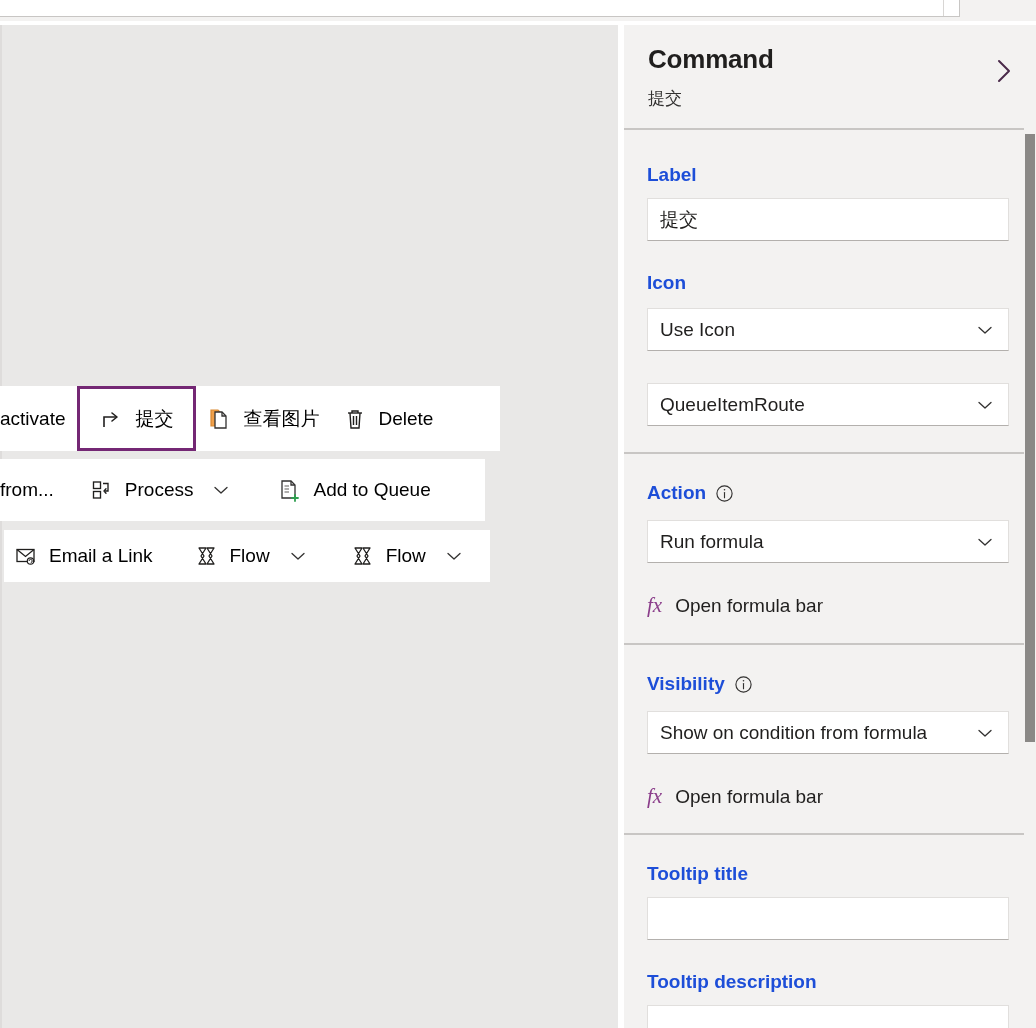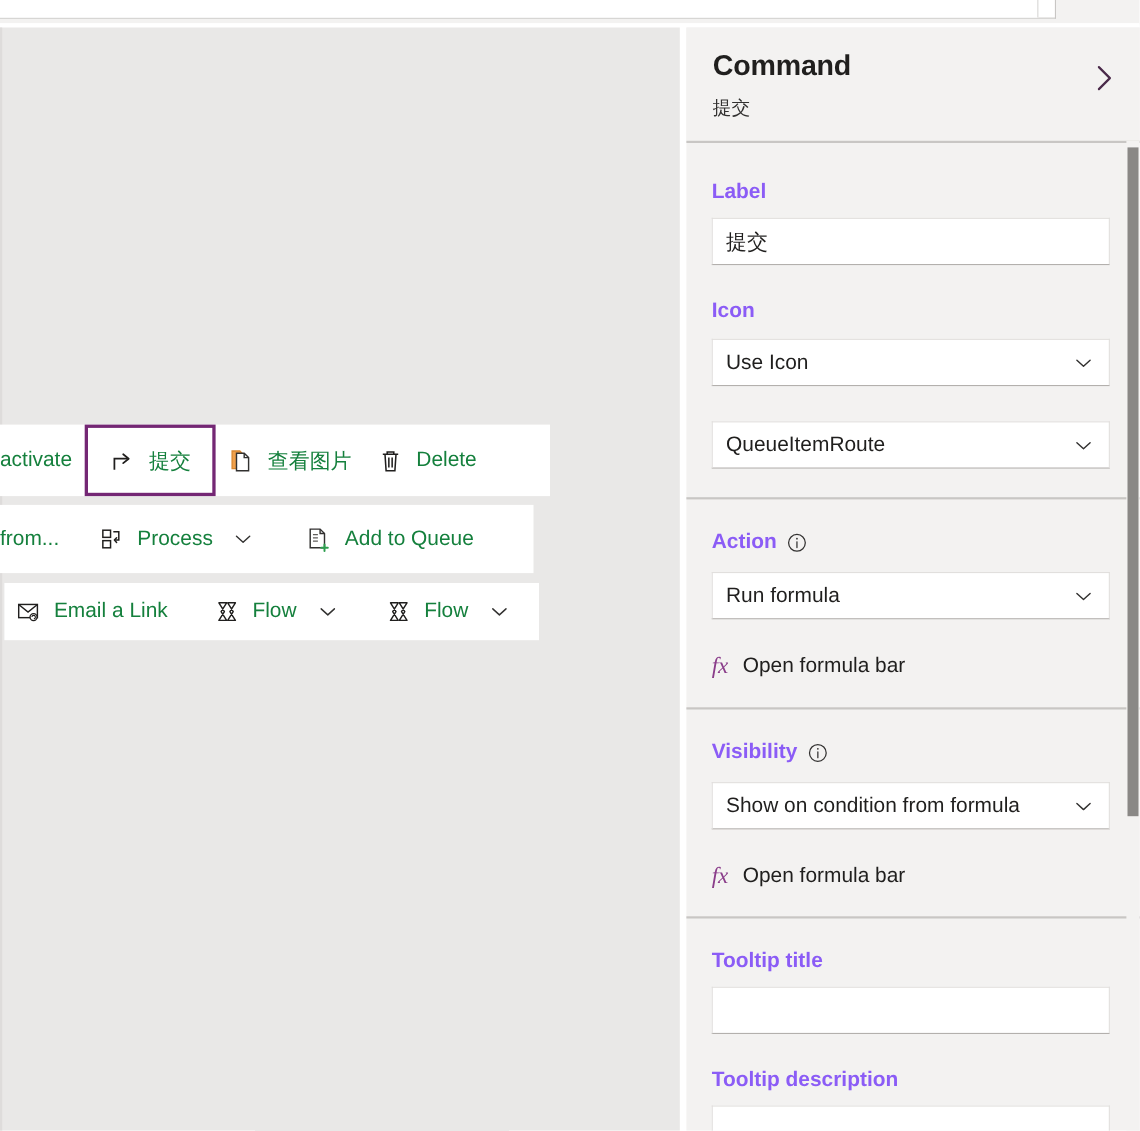--- a/index.html
+++ b/index.html
@@ -24,39 +24,39 @@
   .canvas-edge { position:absolute; left:0; top:25px; width:2px; height:1003px; background:#dedcdb; }
 
   
   .cmdrow { position:absolute; background:#ffffff; display:flex; align-items:center; }
   .cmdrow.r1 { left:0px; top:386px; width:500px; height:65px; }
   .cmdrow.r2 { left:0px; top:459px; width:485px; height:62px; }
   .cmdrow.r3 { left:4px; top:530px; width:486px; height:52px; }
 
   .cmd { display:flex; align-items:center; height:100%; padding:0 12px; gap:11px;
          font-size:19px; color:#201f1e; white-space:nowrap; }
-  .cmd .lbl { font-size:19px; color:#15803d; }
+  .cmd .lbl { font-size:19px; color:#000000; }
   .cmd.sel { position:relative; border:3px solid #742774; background:#fff; height:65px; padding:0 20px; }
   .ico { display:inline-flex; align-items:center; justify-content:center; width:24px; height:24px; flex:none; }
   .chev-sm { display:inline-flex; align-items:center; justify-content:center; width:22px; height:22px;
              flex:none; margin-left:6px; }
 
   
   .panel { position:absolute; left:624px; top:25px; width:416px; height:1003px; background:#f3f2f1; }
   .panel-header { position:absolute; left:0; top:0; width:416px; height:103px; background:#f3f2f1; }
   .panel-title { position:absolute; left:24px; top:19px; font-size:26px; font-weight:bold; color:#201f1e;
                  letter-spacing:-0.2px; }
   .panel-sub { position:absolute; left:24px; top:62px; font-size:17px; color:#323130; }
   .panel-collapse { position:absolute; right:18px; top:28px; width:36px; height:36px;
                     display:flex; align-items:center; justify-content:center; cursor:pointer; }
 
   .hr { position:absolute; left:0; width:416px; height:2px; background:#c8c6c4; }
 
   .sect { position:absolute; left:0; width:416px; }
-  .fieldlabel { font-size:19px; font-weight:bold; color:#8b5cf6; display:flex; align-items:center; gap:9px; }
+  .fieldlabel { font-size:19px; font-weight:bold; color:#1d4ed8; display:flex; align-items:center; gap:9px; }
   .infoic { display:inline-flex; width:19px; height:19px; }
 
   .ctrl { position:absolute; left:23px; width:362px; height:43px; background:#ffffff;
           border:1px solid #e1dfdd; border-bottom-color:#b3b0ad;
           display:flex; align-items:center; padding:0 12px; font-size:19px; color:#201f1e; }
   .ctrl.sel-like { justify-content:space-between; }
   .ctrl .chev { display:flex; align-items:center; justify-content:center; width:22px; height:22px; flex:none; }
   .ctrl .val { overflow:hidden; white-space:nowrap; }
 
   .fxrow { position:absolute; left:23px; display:flex; align-items:center; gap:13px;

